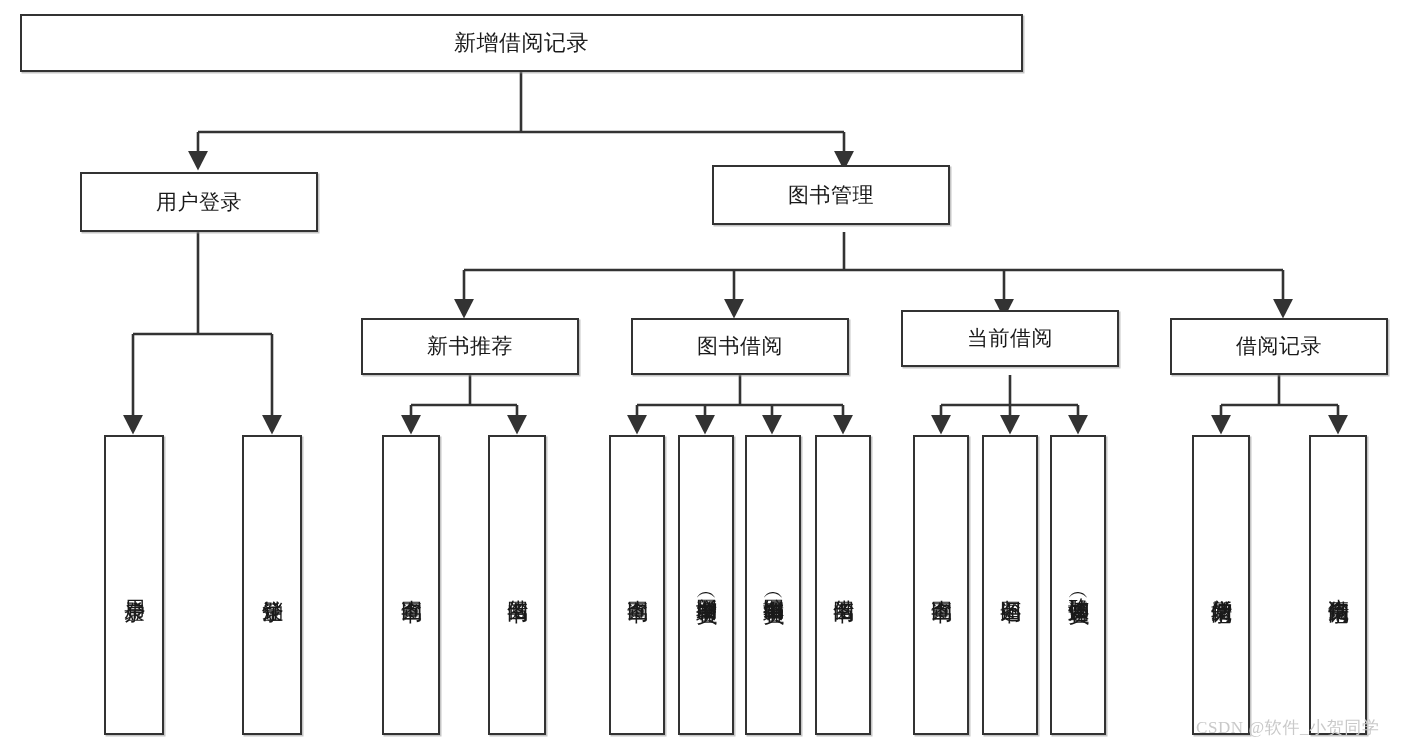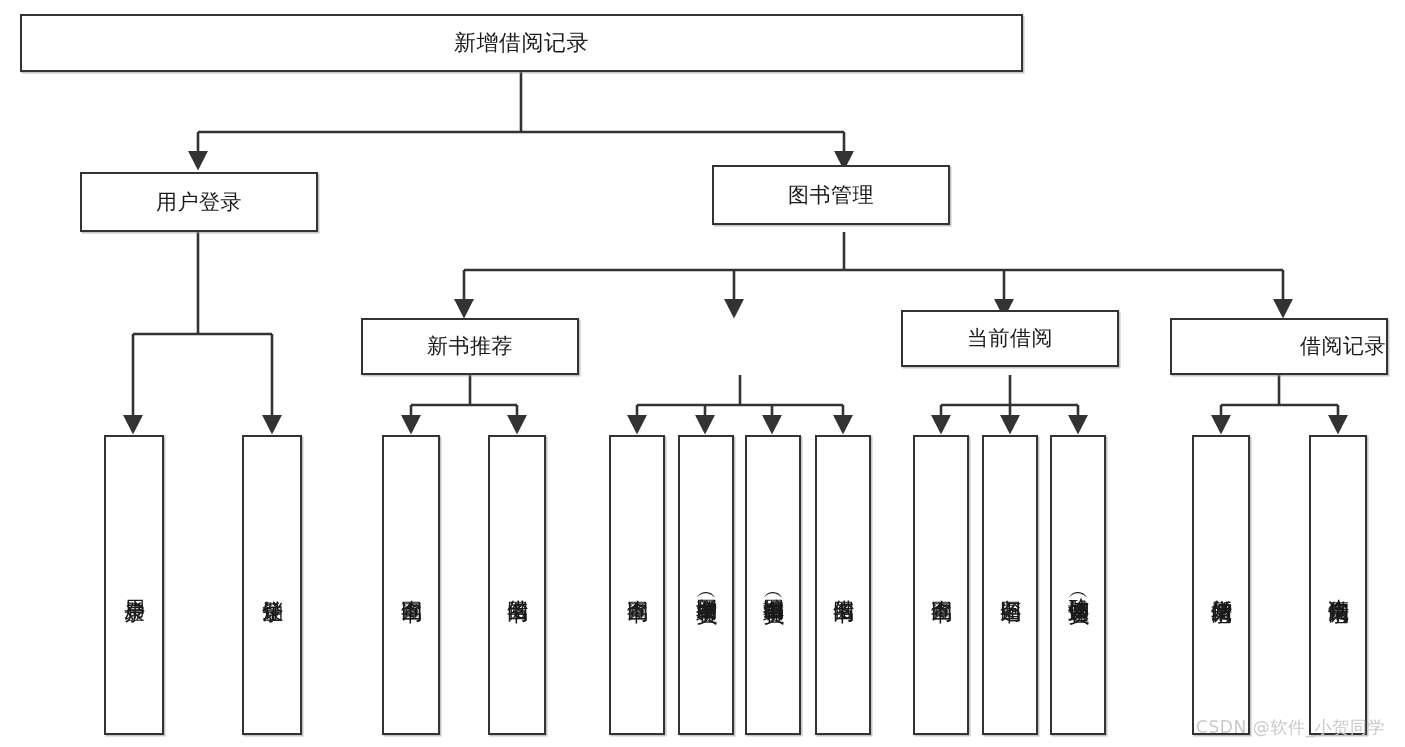--- a/index.html
+++ b/index.html
@@ -133,24 +133,27 @@
   <div class="node horiz" style="left:80px; top:172px; width:238px; height:60px;">
     <span class="label">用户登录</span>
   </div>
   <div class="node horiz" style="left:712px; top:165px; width:238px; height:60px;">
     <span class="label">图书管理</span>
   </div>
 
   <div class="node horiz" style="left:361px; top:318px; width:218px; height:57px;">
     <span class="label">新书推荐</span>
   </div>
+  <div class="node horiz" style="left:631px; top:318px; width:218px; height:57px;">
+    <span class="label">图书借阅</span>
+  </div>
   <div class="node horiz" style="left:901px; top:310px; width:218px; height:57px;">
     <span class="label">当前借阅</span>
   </div>
-  <div class="node horiz" style="left:1170px; top:318px; width:218px; height:57px;justify-content:flex-end;">
+  <div class="node horiz" style="left:1170px; top:318px; width:218px; height:57px;">
     <span class="label">借阅记录</span>
   </div>
 
   <div class="node vert" style="left:104px; top:435px; width:60px; height:300px;">
     <span class="label">用户登录</span>
   </div>
   <div class="node vert" style="left:242px; top:435px; width:60px; height:300px;">
     <span class="label">注销登录</span>
   </div>
 
@@ -184,15 +187,15 @@
     <span class="label">确认归还（管理员）</span>
   </div>
 
   <div class="node vert" style="left:1192px; top:435px; width:58px; height:300px;">
     <span class="label">新增借阅记录</span>
   </div>
   <div class="node vert" style="left:1309px; top:435px; width:58px; height:300px;">
     <span class="label">查询借阅记录</span>
   </div>
 
-  <div class="watermark" style="left:1196px; top:716px;">CSDN @软件_小贺同学</div>
+  <div class="watermark" style="left:1196px; top:716px;font-family:Liberation Serif, serif;">CSDN @软件_小贺同学</div>
 
 </div>
 
 </body></html>

